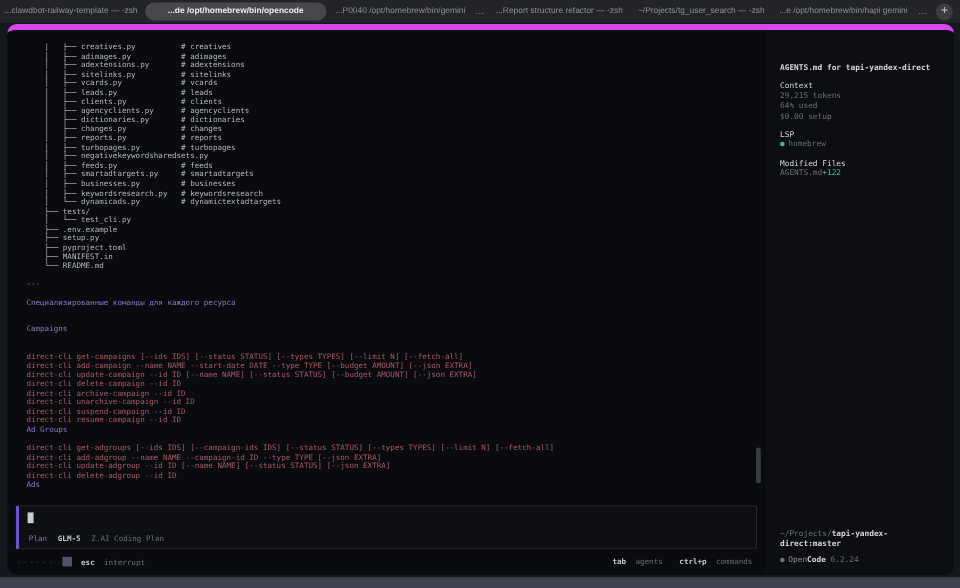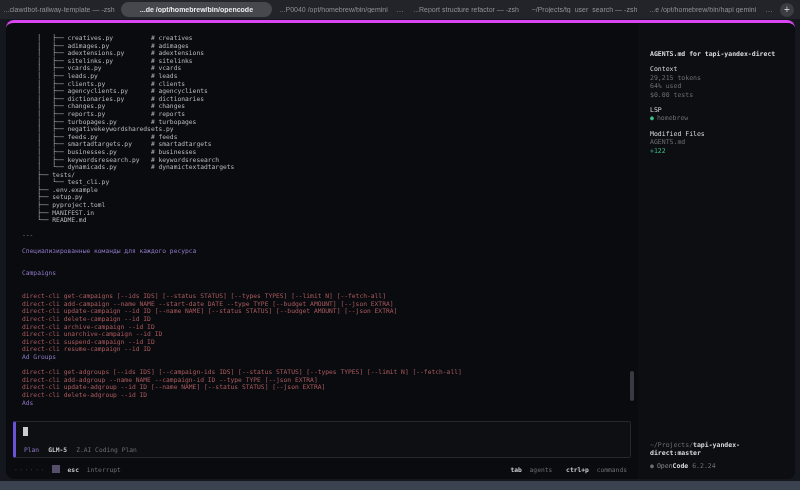--- a/index.html
+++ b/index.html
@@ -14,21 +14,21 @@
   .tab{flex:1;min-width:0;display:flex;justify-content:center;align-items:center;height:100%;cursor:default;}
   .tab-label{font-size:7px;color:#8e9196;white-space:nowrap;overflow:hidden;}
   .tab.active{background:#47484e;border-radius:9px;height:15px;margin:0 3px;padding:0 10px;flex:1.1;}
   .tab.active .tab-label{color:#ededf0;font-weight:bold;}
   .tab-ellipsis{color:#8e9196;font-size:8px;padding:0 3px;flex:0 0 auto;line-height:8px;}
   .newtab{flex:0 0 auto;width:14px;height:14px;border-radius:50%;background:#3b3d43;color:#c7c9cd;
           display:flex;align-items:center;justify-content:center;font-size:10px;margin-left:4px;}
 
   
   .window{position:absolute;top:20px;left:6px;right:5px;bottom:11px;background:#0a0b0e;
-          border-radius:8px;border-top:3px solid #d946ef;}
+          border-radius:8px;border-top:5px solid #d946ef;}
   .main{position:absolute;left:0;top:0;bottom:0;right:157px;}
   .term{position:absolute;left:16px;top:11px;right:10px;height:392px;overflow:hidden;
         font-family:"DejaVu Sans Mono",monospace;font-size:6.3px;}
   .ln{height:7.6px;line-height:7.6px;white-space:pre;}
   .fg{color:#b4b7bc;} .h{color:#8d76c4;} .cmd{color:#a85a60;} .dim{color:#7c8086;}
   .scrollbar-thumb{position:absolute;right:4px;top:348px;width:4px;height:30px;background:#383b41;border-radius:2px;}
 
   
   .inputbox{position:absolute;left:7px;right:7px;bottom:21px;height:35px;background:#0e0f13;
             border:1px solid #26282e;border-left:3px solid #6b50d8;border-radius:2px;}
@@ -47,21 +47,21 @@
 
   
   .sidebar{position:absolute;right:0;top:0;bottom:0;width:157px;background:#0d0e12;
            border-radius:0 8px 8px 0;font-family:"DejaVu Sans Mono",monospace;font-size:6.5px;}
   .sb-content{padding:27px 12px 0 12px;}
   .sb-line{line-height:8.4px;}
   .sb-title{color:#d6d8db;font-weight:bold;}
   .sb-head{color:#d6d8db;font-weight:normal;margin-top:7px;}
   .sb-muted{color:#696e74;}
   .lsp-dot{color:#3cbf86;margin-right:3px;}
-  .modrow{display:flex;justify-content:space-between;flex-direction:column;}
+  .modrow{display:flex;}
   .diff{color:#3cbf86;}
   .sb-footer{position:absolute;left:12px;right:10px;bottom:9px;margin-top:20px;}
   .path-line{margin-bottom:5px;line-height:8px;}
   .repo{color:#d6d8db;font-weight:bold;}
   .oc-dot{color:#696e74;margin-right:3px;}
   .oc-open{color:#8a8d92;} .oc-code{color:#d6d8db;font-weight:bold;text-align:center;} .oc-ver{color:#696e74;}
 </style>
 </head>
 <body>
 
@@ -175,21 +175,21 @@
     </div>
   </div>
 
   <div class="sidebar">
     <div class="sb-content">
       <div class="sb-line sb-title">AGENTS.md for tapi-yandex-direct</div>
 
       <div class="sb-line sb-head">Context</div>
       <div class="sb-line sb-muted">29,215 tokens</div>
       <div class="sb-line sb-muted">64% used</div>
-      <div class="sb-line sb-muted">$0.00 tests</div>
+      <div class="sb-line sb-muted">$0.00 setup</div>
 
       <div class="sb-line sb-head">LSP</div>
       <div class="sb-line sb-muted">
         <span class="lsp-dot">●</span><span>homebrew</span>
       </div>
 
       <div class="sb-line sb-head">Modified Files</div>
       <div class="sb-line sb-muted modrow">
         <span>AGENTS.md</span>
         <span class="diff">+122</span>

